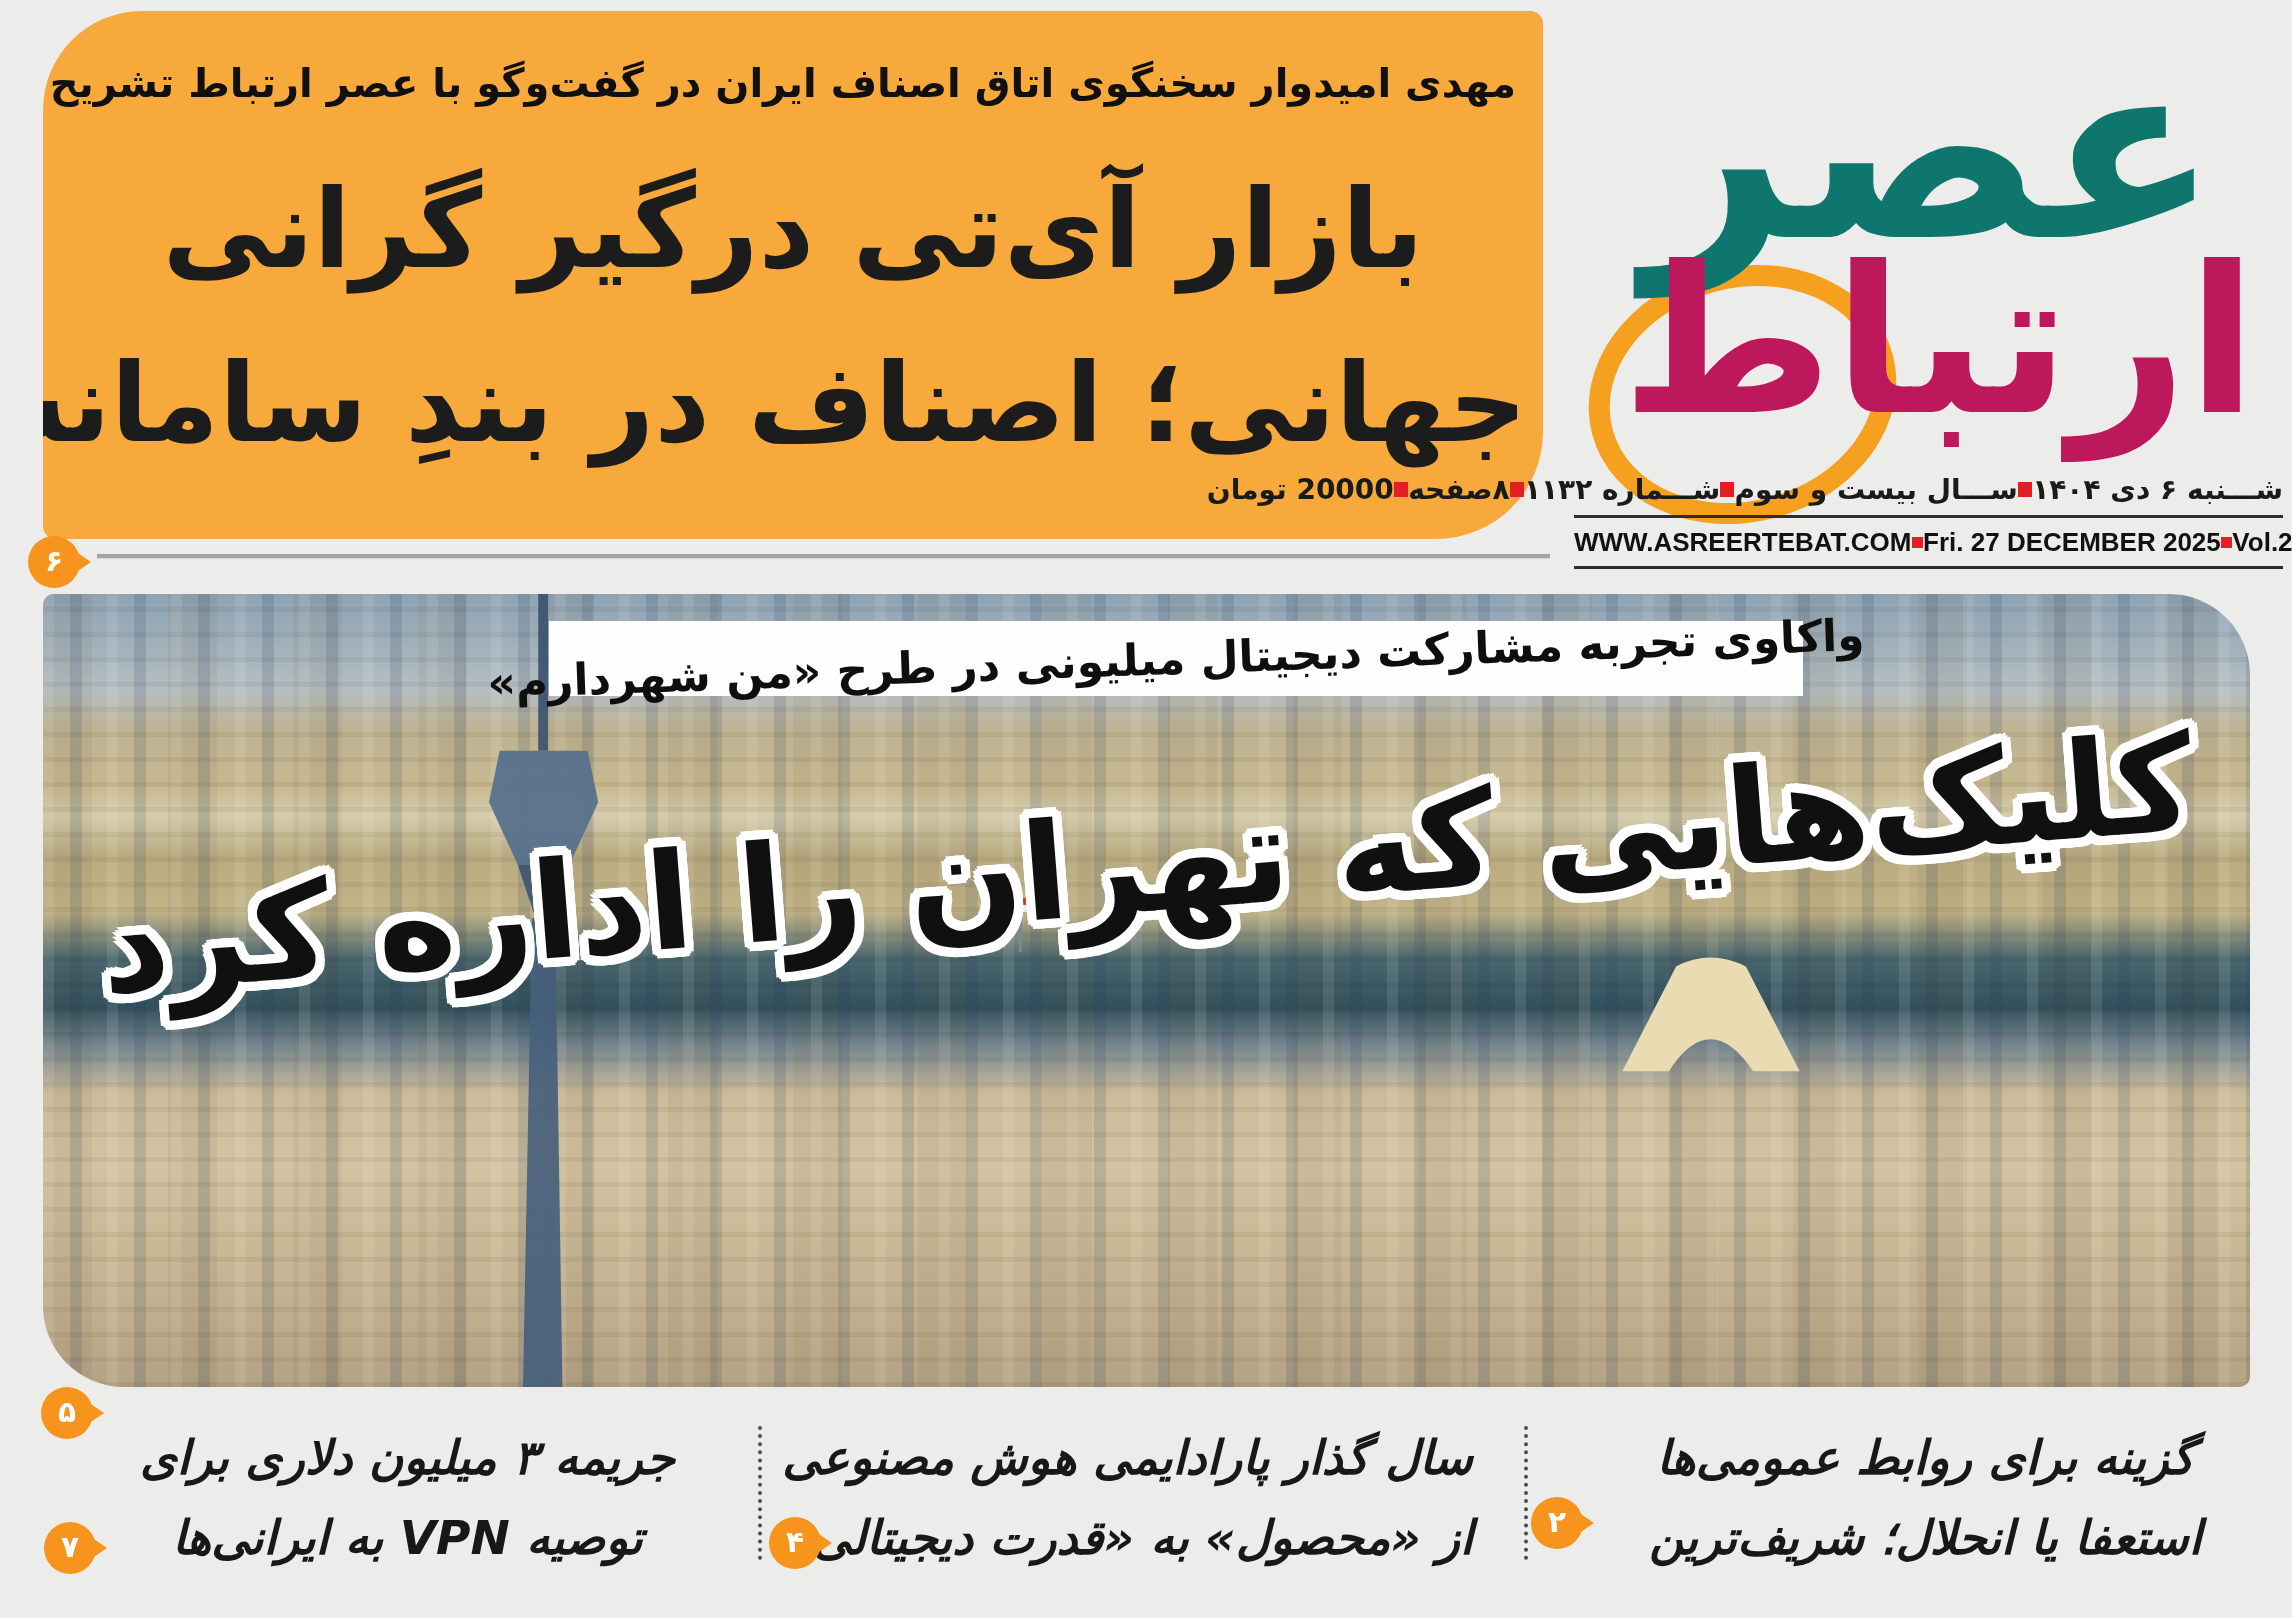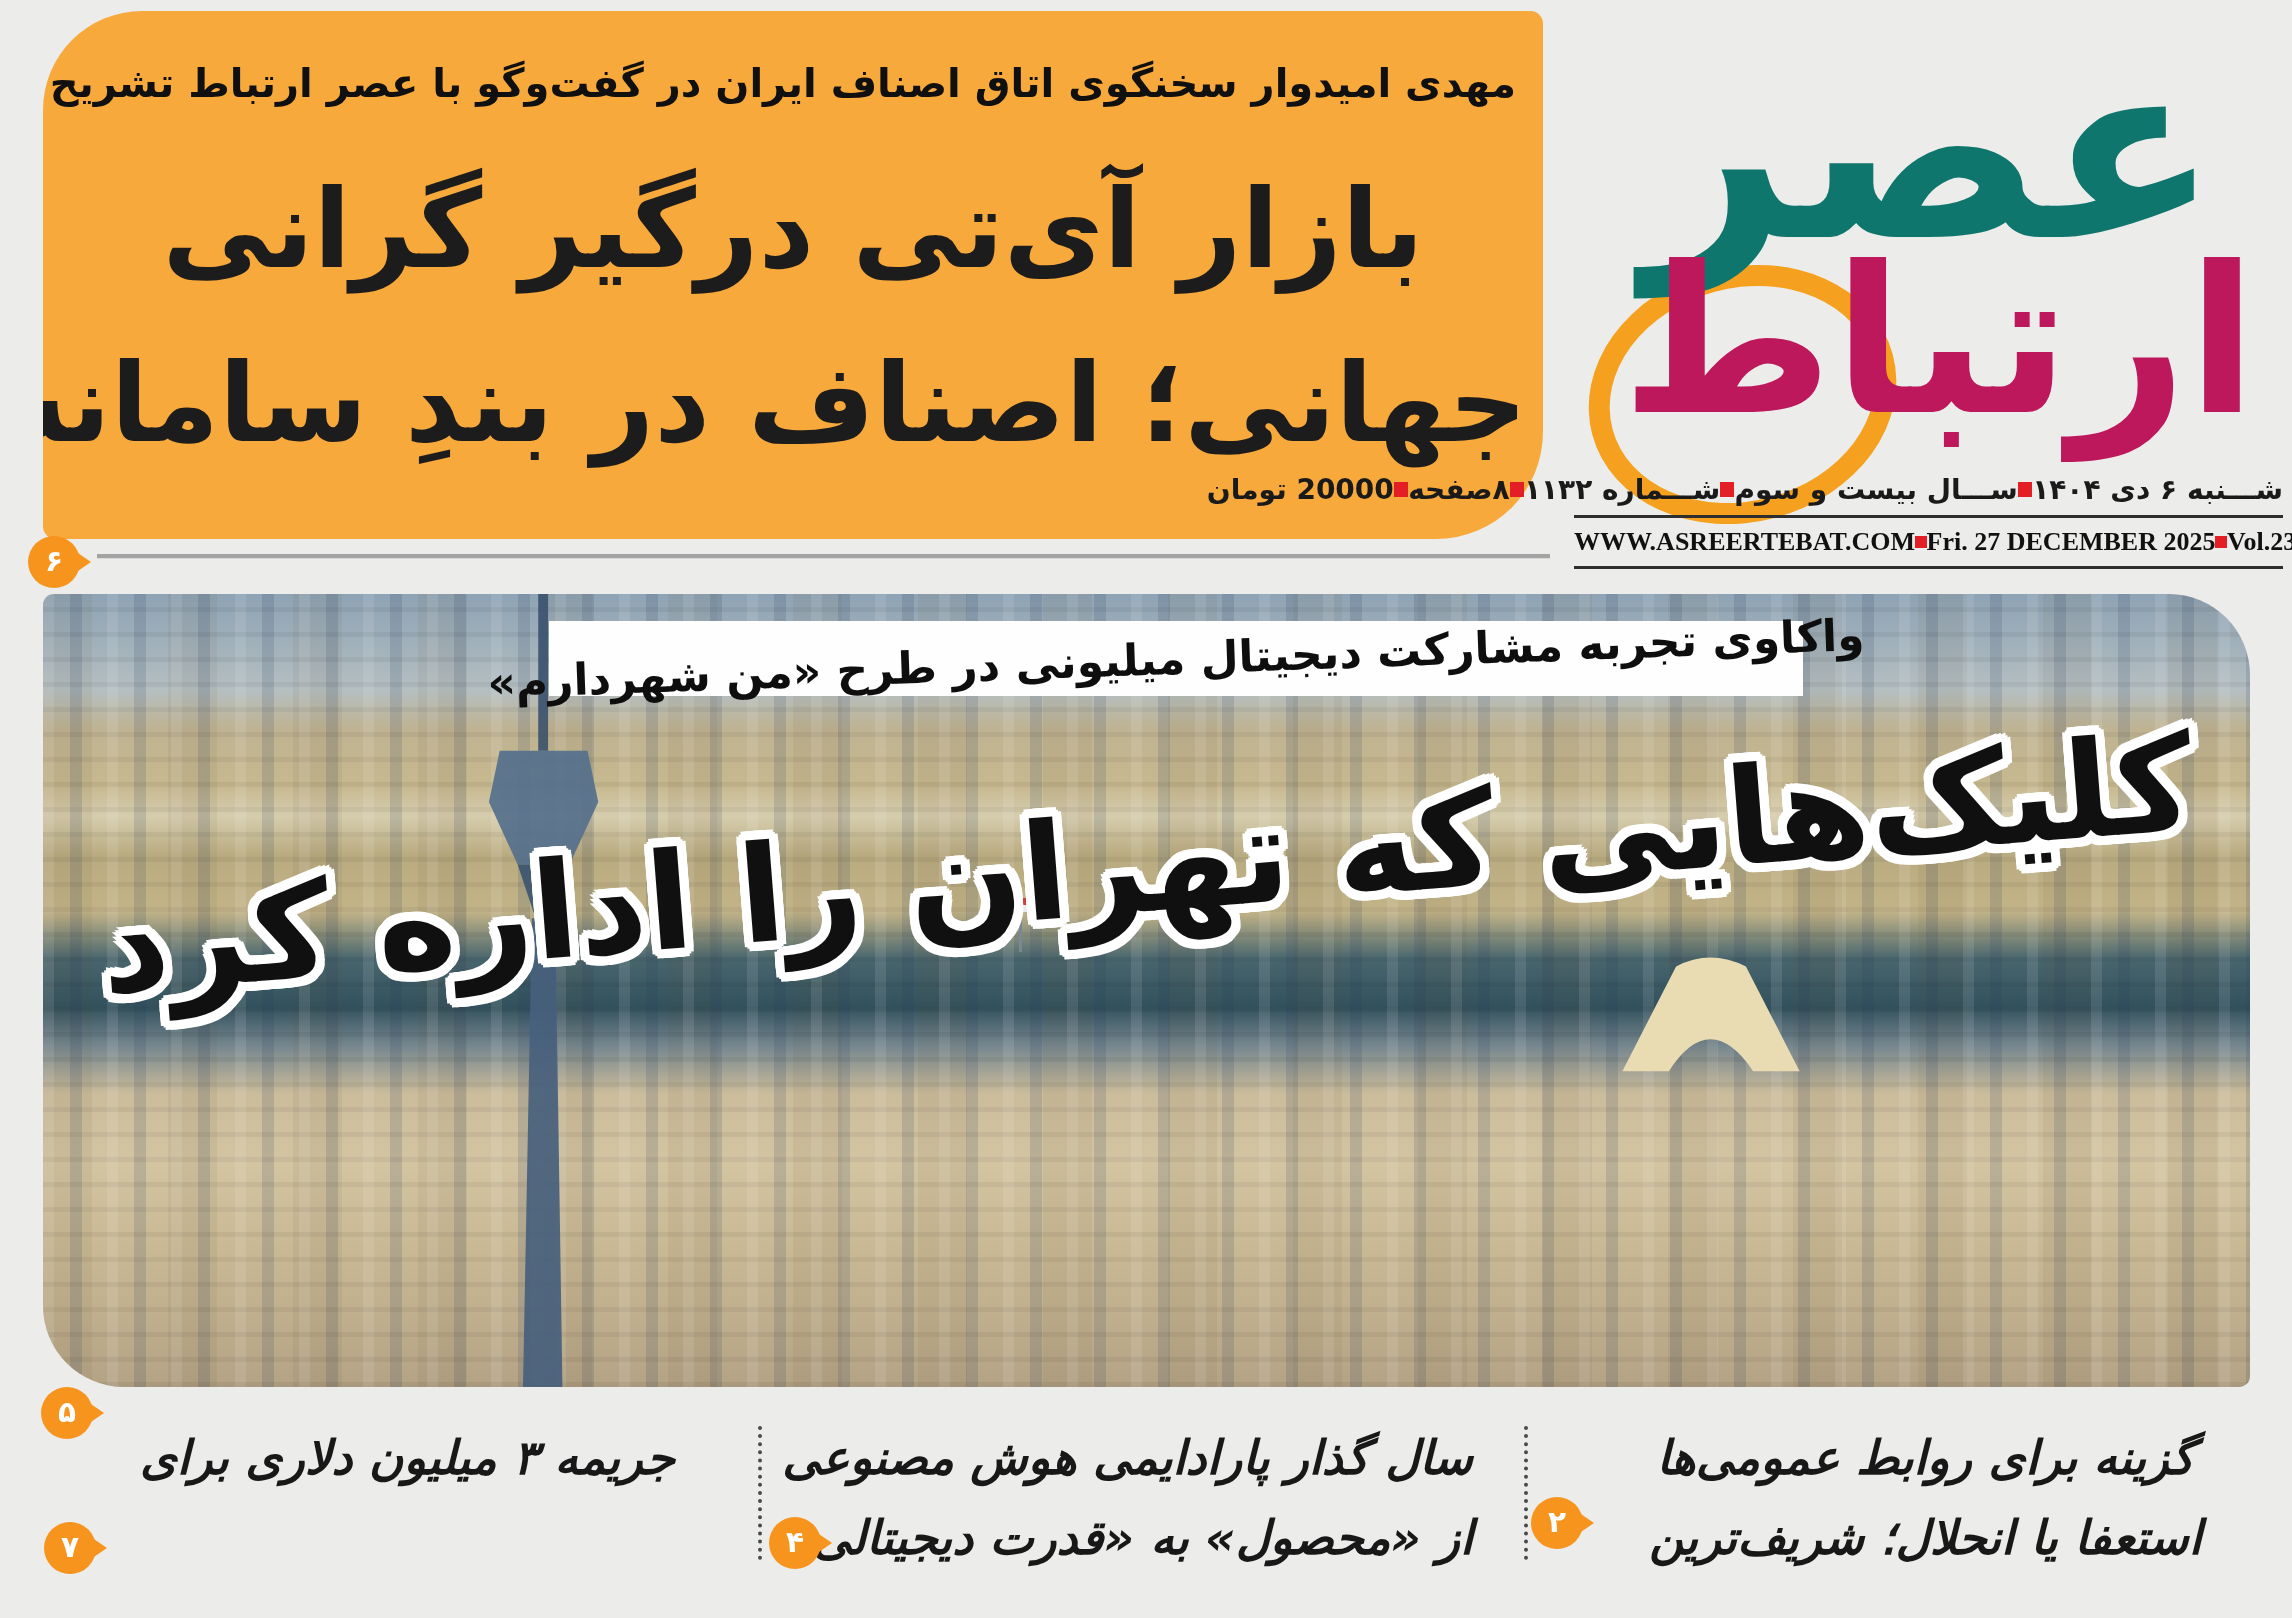--- a/index.html
+++ b/index.html
@@ -32,21 +32,21 @@
            color:#0f766e;direction:rtl;z-index:2;white-space:nowrap;text-align:right;}
   .logo-w2{position:absolute;right:36px;top:240px;font-size:204px;line-height:1;font-weight:bold;
            color:#be185d;direction:rtl;z-index:2;white-space:nowrap;}
 
   .mast-info{position:absolute;left:1574px;top:0;width:709px;height:591px;z-index:3;}
   .dateline{position:absolute;top:473px;left:0;width:100%;display:flex;direction:rtl;
             justify-content:space-between;align-items:center;font-size:28px;font-weight:bold;
             color:#1a1a1a;white-space:nowrap;}
   .infoline{position:absolute;top:527px;left:0;width:100%;display:flex;direction:ltr;
             justify-content:space-between;align-items:center;font-size:26px;font-weight:bold;
-            color:#111;font-family:Liberation Serif, serif;white-space:nowrap;}
+            color:#111;font-family:Liberation Sans, sans-serif;white-space:nowrap;}
   .sq{display:inline-block;width:14.3px;height:14.3px;background:#E31E24;flex:0 0 auto;}
   .sq.small{width:11.6px;height:11.6px;}
   .mast-rule{position:absolute;left:0;width:100%;height:2.7px;background:#2e2e2e;}
   .r1{top:515px;} .r2{top:566px;}
 
   
   .photo{position:absolute;left:43px;top:594px;width:2207px;height:793px;overflow:hidden;
          border-radius:10.7px 81px 10.7px 81px;
          background:
           repeating-linear-gradient(90deg, rgba(255,255,255,.10) 0 10.7px, rgba(0,0,0,0) 10.7px 27px,
@@ -173,20 +173,21 @@
       <span>سال گذار پارادایمی هوش مصنوعی</span>
       <span>از «محصول» به «قدرت دیجیتالی»</span>
     </div>
     <div class="badge" style="left:769px;top:1517px;">
       <b>۴</b>
     </div>
     <div class="vdot d2"></div>
 
     <div class="teaser t-left">
       <span>جریمه ۳ میلیون دلاری برای</span>
+      <span>توصیه VPN به ایرانی‌ها</span>
     </div>
     <div class="badge" style="left:44px;top:1522px;">
       <b>۷</b>
     </div>
   </section>
 
 </div>
 
 
 </body></html>

